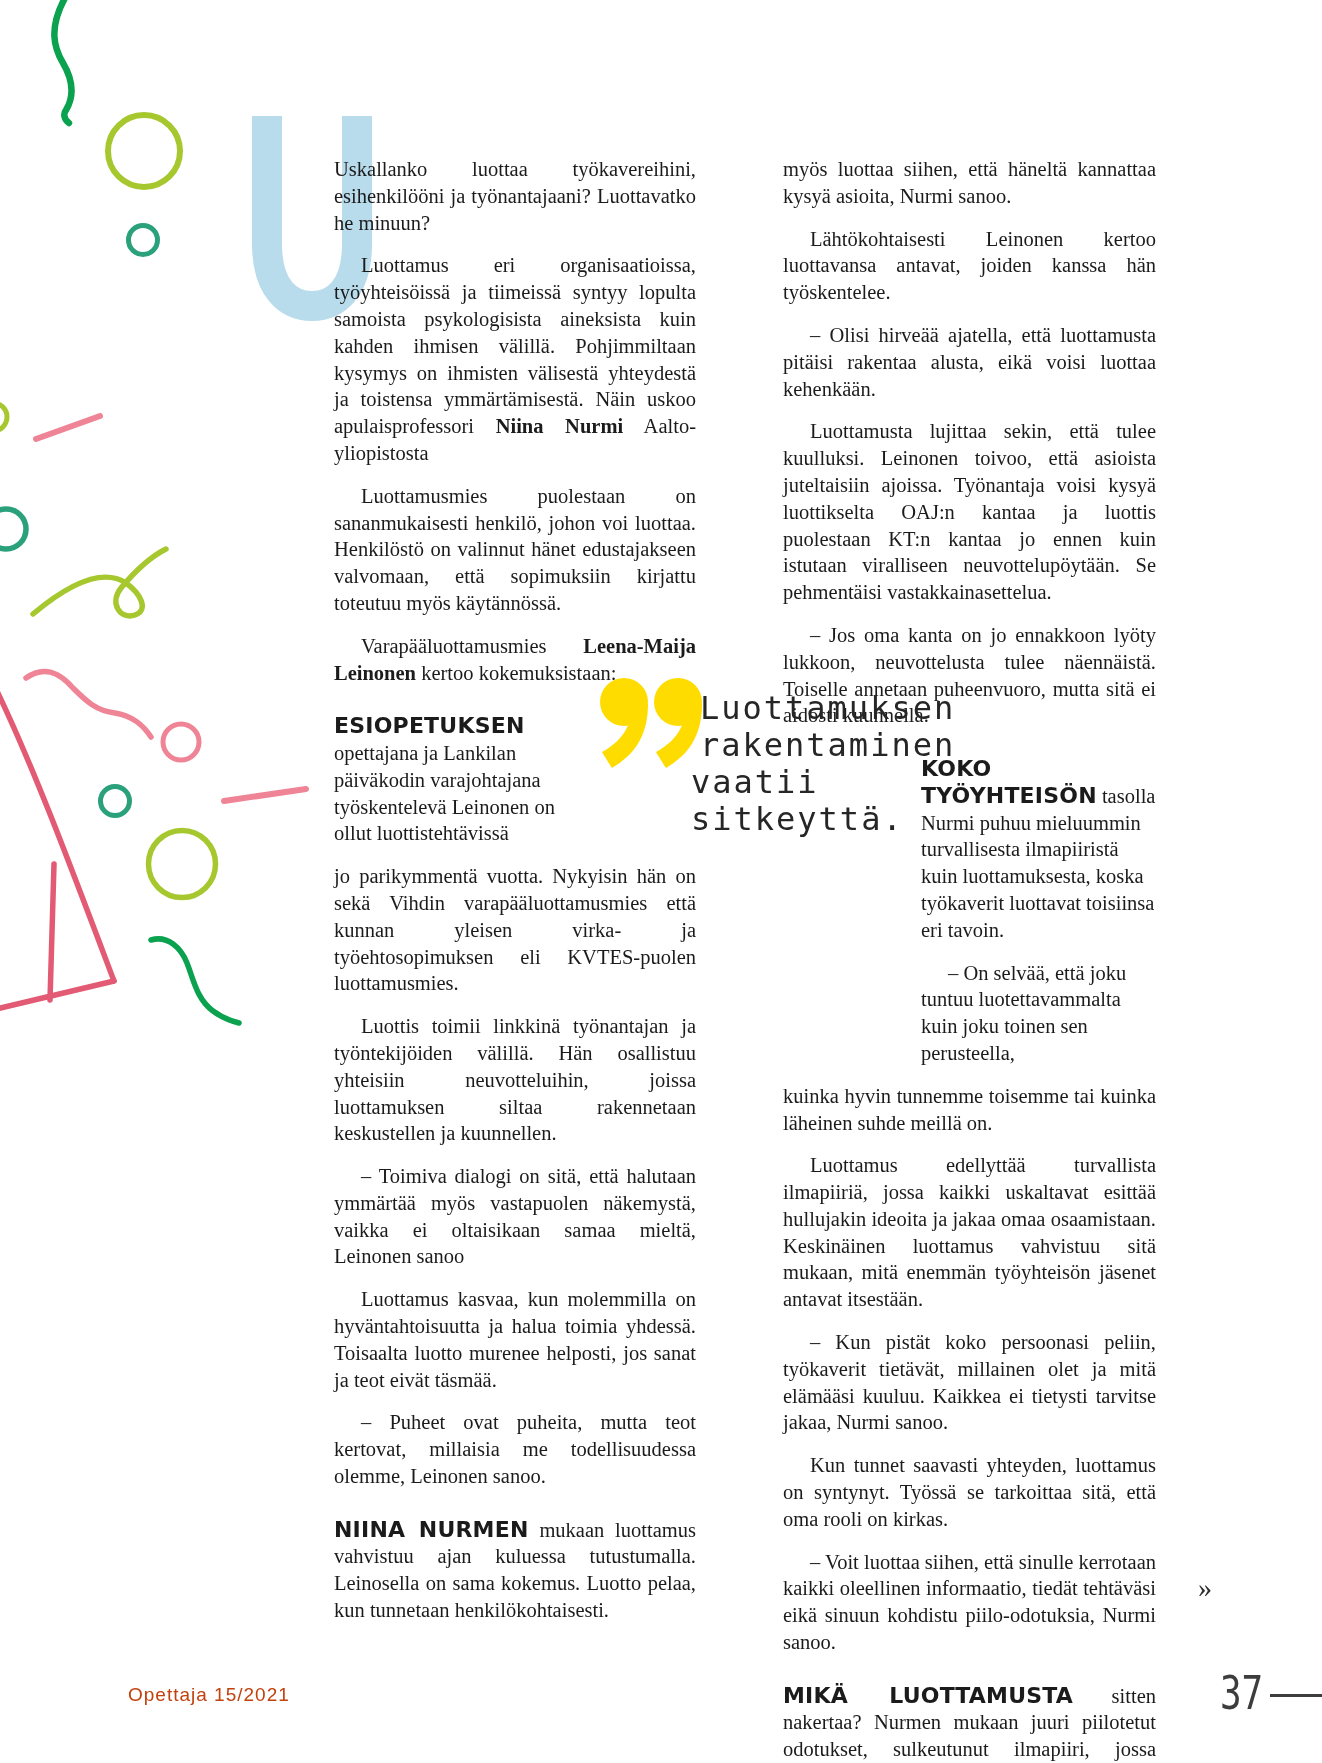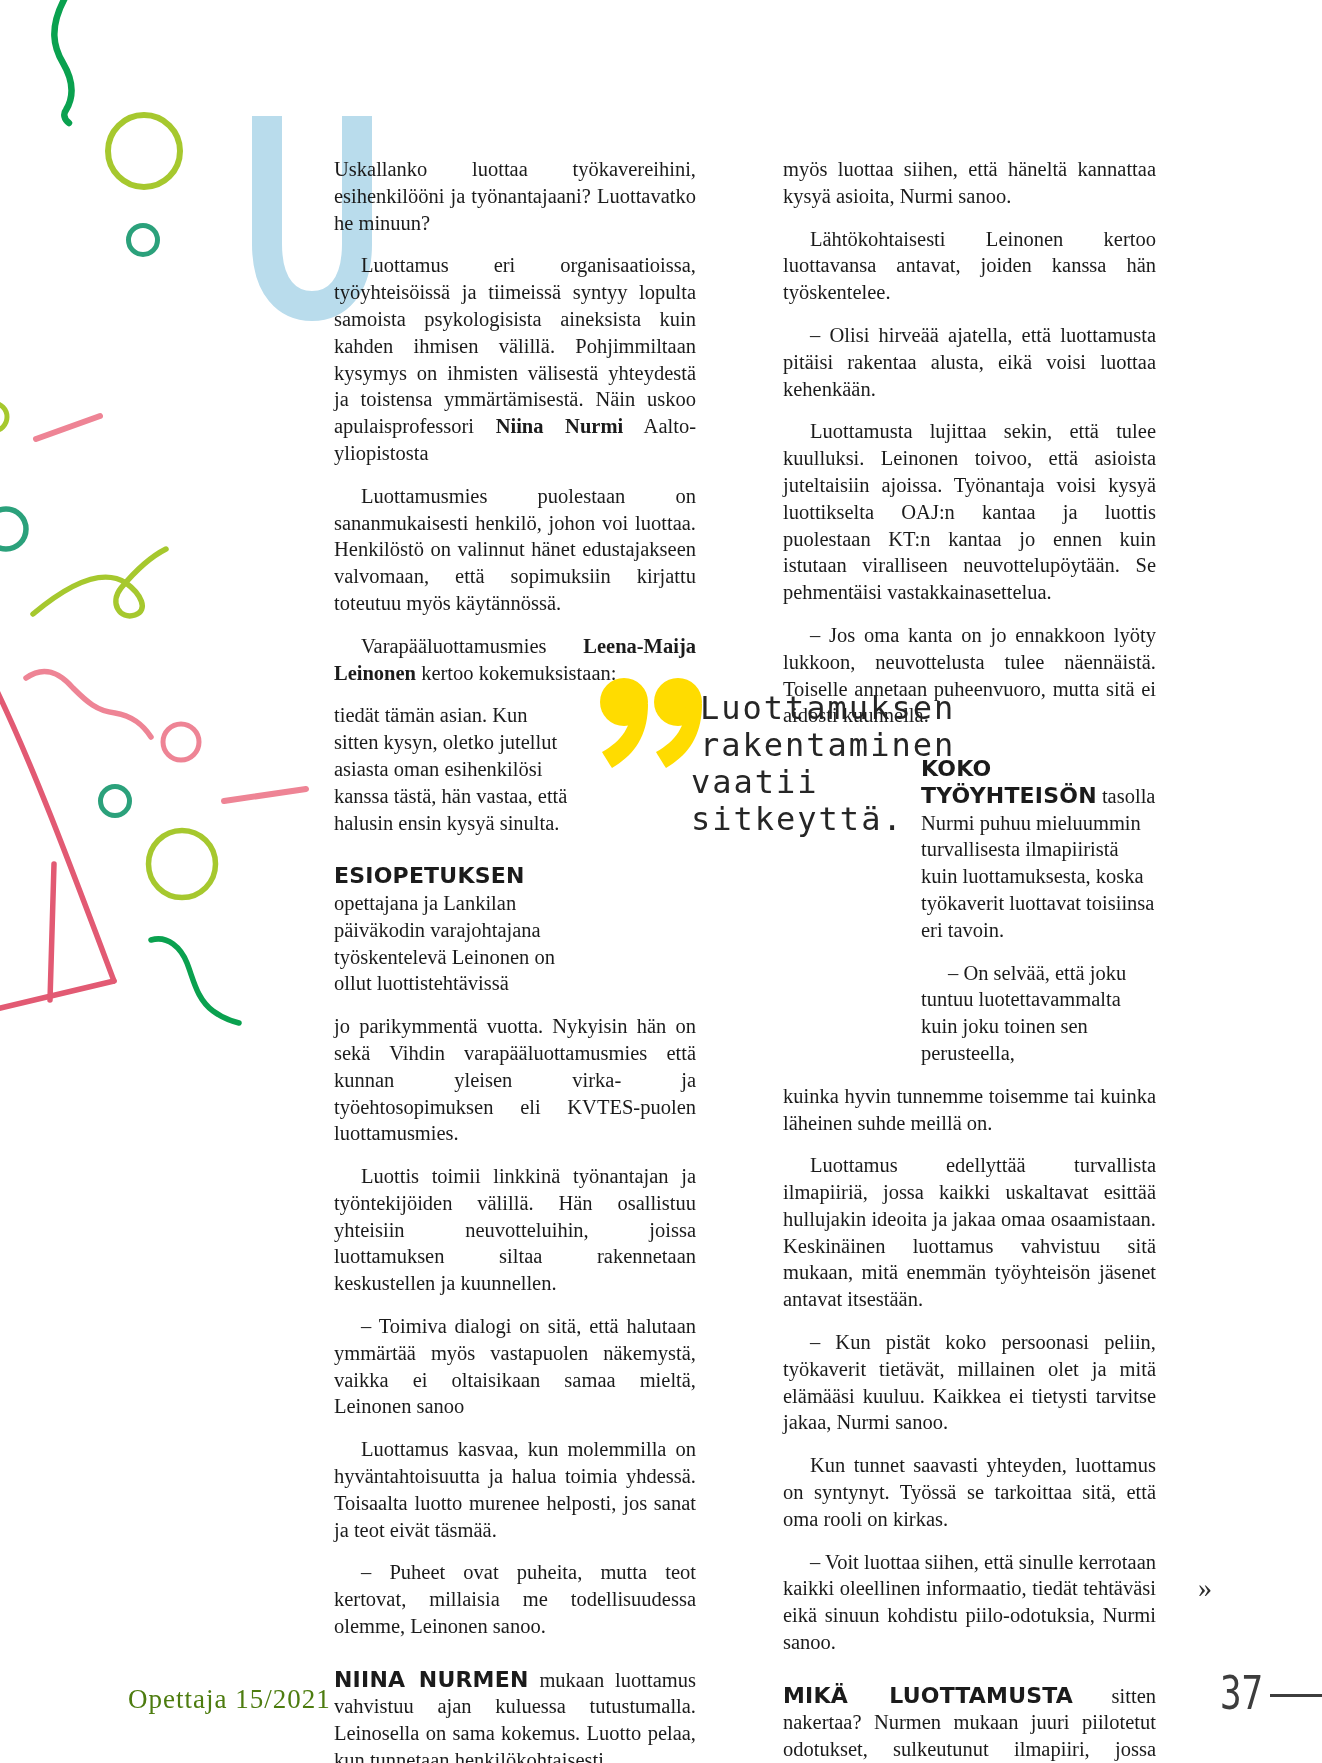--- a/index.html
+++ b/index.html
@@ -26,21 +26,21 @@
   .pq-lines{position:relative;padding-top:18px;
     font-family:"DejaVu Sans Mono",monospace;font-size:32px;line-height:37px;
     color:#262626;letter-spacing:2px;white-space:nowrap;}
   .pq-l12{margin-left:100px;}
   .pq-l34{margin-left:91px;}
 
   #continue-marker{position:absolute;left:1198px;top:1572px;z-index:1;
     font-family:"Liberation Serif",serif;font-size:28px;color:#2e2e2e;}
 
   #footer-left{position:absolute;left:128px;top:1684px;z-index:1;
-    font-family:Liberation Serif, serif;font-size:27px;letter-spacing:1px;color:#4d7c0f;}
+    font-family:Liberation Sans, sans-serif;font-size:19px;letter-spacing:1px;color:#c2410c;}
   #page-num{position:absolute;left:1220px;top:1666px;z-index:1;
     font-family:"DejaVu Sans Mono",monospace;font-size:46px;color:#3d3d3d;
     transform:scaleX(0.78);transform-origin:left top;}
   #page-rule{position:absolute;left:1270px;top:1694px;width:52px;height:3px;background:#3d3d3d;z-index:1;}
 </style>
 </head>
 <body>
 
 <svg id="decor" width="1322" height="1763" viewBox="0 0 1322 1763">
   <g fill="none" stroke-linecap="round">
@@ -66,21 +66,20 @@
 <svg id="dropcap" width="120" height="206" viewBox="0 0 120 206">
   <title>U</title>
   <path fill="none" stroke-width="30" d="M15,0 L15,128 C15,172 36,190 60,190 C84,190 105,172 105,128 L105,0" stroke="#b9dcec"></path>
 </svg>
 
 <div id="col1" class="col">
     <p class="para"><span>Uskallanko luottaa työkavereihini, esihenkilööni ja työnantajaani? Luottavatko he minuun?</span></p>
     <p class="para ind"><span>Luottamus eri organisaatioissa, työyhteisöissä ja tiimeissä syntyy lopulta samoista psykologisista aineksista kuin kahden ihmisen välillä. Pohjimmiltaan kysymys on ihmisten välisestä yhteydestä ja toistensa ymmärtämisestä. Näin uskoo apulaisprofessori </span><span class="bserif">Niina Nurmi</span><span> Aalto-yliopistosta</span></p>
     <p class="para ind"><span>Luottamusmies puolestaan on sananmukaisesti henkilö, johon voi luottaa. Henkilöstö on valinnut hänet edustajakseen valvomaan, että sopimuksiin kirjattu toteutuu myös käytännössä.</span></p>
     <p class="para ind"><span>Varapääluottamusmies </span><span class="bserif">Leena-Maija Leinonen</span><span> kertoo kokemuksistaan:</span></p>
-    <p class="para narrow-right"><span>tiedät tämän asian. Kun sitten kysyn, oletko jutellut asiasta oman esihenkilösi kanssa tästä, hän vastaa, että halusin ensin kysyä sinulta.</span></p>
     <p class="para gap narrow-right"><span class="lead">ESIOPETUKSEN</span><span> opettajana ja Lankilan päiväkodin varajohtajana työskentelevä Leinonen on ollut luottistehtävissä</span></p>
     <p class="para"><span>jo parikymmentä vuotta. Nykyisin hän on sekä Vihdin varapääluottamusmies että kunnan yleisen virka- ja työehtosopimuksen eli KVTES-puolen luottamusmies.</span></p>
     <p class="para ind"><span>Luottis toimii linkkinä työnantajan ja työntekijöiden välillä. Hän osallistuu yhteisiin neuvotteluihin, joissa luottamuksen siltaa rakennetaan keskustellen ja kuunnellen.</span></p>
     <p class="para ind"><span>– Toimiva dialogi on sitä, että halutaan ymmärtää myös vastapuolen näkemystä, vaikka ei oltaisikaan samaa mieltä, Leinonen sanoo</span></p>
     <p class="para ind"><span>Luottamus kasvaa, kun molemmilla on hyväntahtoisuutta ja halua toimia yhdessä. Toisaalta luotto murenee helposti, jos sanat ja teot eivät täsmää.</span></p>
     <p class="para ind"><span>– Puheet ovat puheita, mutta teot kertovat, millaisia me todellisuudessa olemme, Leinonen sanoo.</span></p>
     <p class="para gap"><span class="lead">NIINA NURMEN</span><span> mukaan luottamus vahvistuu ajan kuluessa tutustumalla. Leinosella on sama kokemus. Luotto pelaa, kun tunnetaan henkilökohtaisesti.</span></p>
   </div>
 <div id="col2" class="col">
     <p class="para"><span>myös luottaa siihen, että häneltä kannattaa kysyä asioita, Nurmi sanoo.</span></p>

